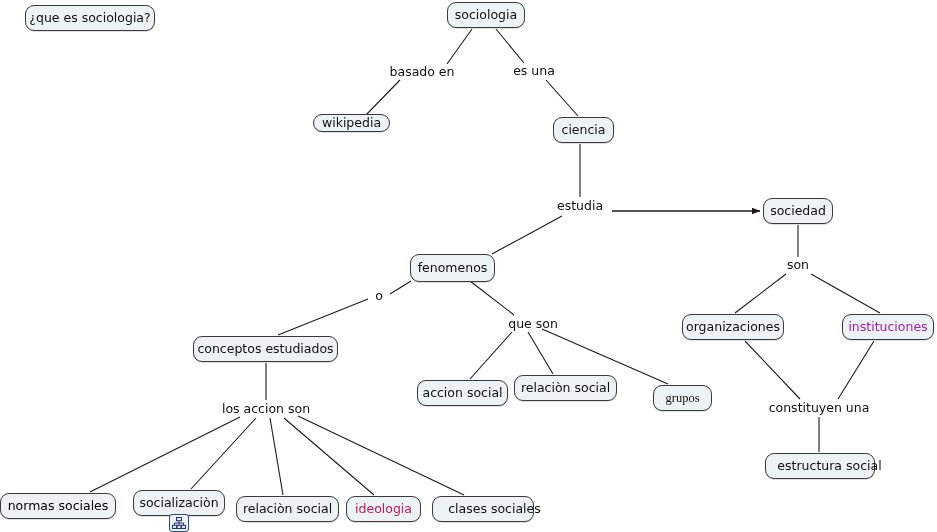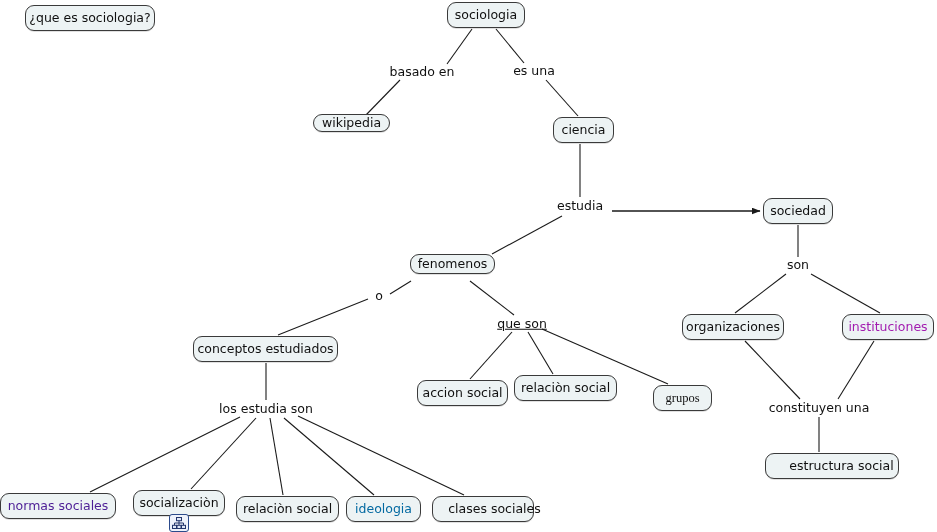--- a/index.html
+++ b/index.html
@@ -105,43 +105,43 @@
         <line x1="298" y1="416" x2="464" y2="495" stroke="#1a1a1a" stroke-width="1.1"></line>
       </g>
   </svg>
 
   <div id="nodes-group">
       <div class="node" style="left: 25px; top: 5px; width: 130px; height: 26px; background: rgb(237, 243, 244); border-color: rgb(58, 58, 58); color: rgb(16, 16, 16);">¿que es sociologia?</div>
       <div class="node" style="left: 447px; top: 2px; width: 78px; height: 26px; background: rgb(237, 243, 244); border-color: rgb(58, 58, 58); color: rgb(16, 16, 16);">sociologia</div>
       <div class="node" style="left: 313px; top: 114px; width: 77px; height: 18px; background: rgb(237, 243, 244); border-color: rgb(58, 58, 58); color: rgb(16, 16, 16);">wikipedia</div>
       <div class="node" style="left: 553px; top: 117px; width: 61px; height: 26px; background: rgb(237, 243, 244); border-color: rgb(58, 58, 58); color: rgb(16, 16, 16); text-align: right;">ciencia</div>
       <div class="node" style="left: 763px; top: 198px; width: 70px; height: 26px; background: rgb(237, 243, 244); border-color: rgb(58, 58, 58); color: rgb(16, 16, 16);">sociedad</div>
-      <div class="node" style="left: 410px; top: 254px; width: 85px; height: 20px; background: rgb(237, 243, 244); border-color: rgb(58, 58, 58); color: rgb(16, 16, 16);">fenomenos</div>
+      <div class="node" style="left: 410px; top: 254px; width: 85px; height: 28px; background: rgb(237, 243, 244); border-color: rgb(58, 58, 58); color: rgb(16, 16, 16);">fenomenos</div>
       <div class="node" style="left: 682px; top: 314px; width: 102px; height: 26px; background: rgb(237, 243, 244); border-color: rgb(58, 58, 58); color: rgb(16, 16, 16);">organizaciones</div>
       <div class="node" style="left: 842px; top: 314px; width: 92px; height: 26px; background: rgb(237, 243, 244); border-color: rgb(58, 58, 58); color: #a21caf;">instituciones</div>
       <div class="node" style="left: 193px; top: 336px; width: 145px; height: 26px; background: rgb(237, 243, 244); border-color: rgb(58, 58, 58); color: rgb(16, 16, 16);">conceptos estudiados</div>
       <div class="node" style="left: 417px; top: 380px; width: 91px; height: 26px; background: rgb(237, 243, 244); border-color: rgb(58, 58, 58); color: rgb(16, 16, 16);">accion social</div>
       <div class="node" style="left: 514px; top: 375px; width: 103px; height: 26px; background: rgb(237, 243, 244); border-color: rgb(58, 58, 58); color: rgb(16, 16, 16);">relaciòn social</div>
       <div class="node" style="left: 653px; top: 385px; width: 59px; height: 26px; background: rgb(237, 243, 244); border-color: rgb(58, 58, 58); color: rgb(16, 16, 16); font-family: Liberation Serif, serif;">grupos</div>
-      <div class="node" style="left: 765px; top: 453px; width: 134px; height: 26px; background: rgb(237, 243, 244); border-color: rgb(58, 58, 58); color: rgb(16, 16, 16); padding-left: 28px;">estructura social</div>
-      <div class="node" style="left: 0px; top: 493px; width: 116px; height: 26px; background: rgb(237, 243, 244); border-color: rgb(58, 58, 58); color: #4c1d95; border-radius: 9px;">normas sociales</div>
+      <div class="node" style="left: 765px; top: 453px; width: 110px; height: 26px; background: rgb(237, 243, 244); border-color: rgb(58, 58, 58); color: rgb(16, 16, 16); padding-left: 28px;">estructura social</div>
+      <div class="node" style="left: 0px; top: 493px; width: 116px; height: 26px; background: rgb(237, 243, 244); border-color: rgb(58, 58, 58); color: #000000; border-radius: 9px;">normas sociales</div>
       <div class="node" style="left: 133px; top: 490px; width: 92px; height: 26px; background: rgb(237, 243, 244); border-color: rgb(58, 58, 58); color: rgb(16, 16, 16);">socializaciòn</div>
       <div class="node" style="left: 236px; top: 496px; width: 103px; height: 26px; background: rgb(237, 243, 244); border-color: rgb(58, 58, 58); color: rgb(16, 16, 16);">relaciòn social</div>
-      <div class="node" style="left: 346px; top: 496px; width: 75px; height: 26px; background: rgb(237, 243, 244); border-color: rgb(58, 58, 58); color: #0369a1;">ideologia</div>
+      <div class="node" style="left: 346px; top: 496px; width: 75px; height: 26px; background: rgb(237, 243, 244); border-color: rgb(58, 58, 58); color: #be185d;">ideologia</div>
       <div class="node" style="left: 432px; top: 496px; width: 102px; height: 26px; background: rgb(237, 243, 244); border-color: rgb(58, 58, 58); color: rgb(16, 16, 16); padding-left: 32px;">clases sociales</div>
     </div>
   <div id="labels-group">
       <div class="link-label" style="left: 422px; top: 72px; color: rgb(16, 16, 16);">basado en</div>
       <div class="link-label" style="left: 534px; top: 71px; color: rgb(16, 16, 16);">es una</div>
       <div class="link-label" style="left: 580px; top: 206px; color: rgb(16, 16, 16);">estudia</div>
       <div class="link-label" style="left: 798px; top: 265px; color: rgb(16, 16, 16);">son</div>
       <div class="link-label" style="left: 379px; top: 296px; color: rgb(16, 16, 16);">o</div>
-      <div class="link-label" style="left: 522px; top: 324px; color: rgb(16, 16, 16); text-decoration: underline;">que son</div>
+      <div class="link-label" style="left: 533px; top: 324px; color: rgb(16, 16, 16);">que son</div>
       <div class="link-label" style="left: 819px; top: 408px; color: rgb(16, 16, 16);">constituyen una</div>
-      <div class="link-label" style="left: 266px; top: 409px; color: rgb(16, 16, 16);">los estudia son</div>
+      <div class="link-label" style="left: 266px; top: 409px; color: rgb(16, 16, 16);">los accion son</div>
     </div>
   <div id="icons-group">
       <div class="cmap-icon" style="left: 179px; top: 514px; border-color: rgb(43, 74, 139);">
         <svg width="14" height="13" viewBox="0 0 14 13" aria-hidden="true">
           <rect x="4.5" y="0.5" width="5" height="3.2" fill="#dfe7f7" stroke="#22356b" stroke-width="1"></rect>
           <line x1="7" y1="3.7" x2="7" y2="6" stroke="#22356b" stroke-width="1"></line>
           <line x1="2.5" y1="6" x2="11.5" y2="6" stroke="#22356b" stroke-width="1"></line>
           <line x1="2.5" y1="6" x2="2.5" y2="8.3" stroke="#22356b" stroke-width="1"></line>
           <line x1="7" y1="6" x2="7" y2="8.3" stroke="#22356b" stroke-width="1"></line>
           <line x1="11.5" y1="6" x2="11.5" y2="8.3" stroke="#22356b" stroke-width="1"></line>

